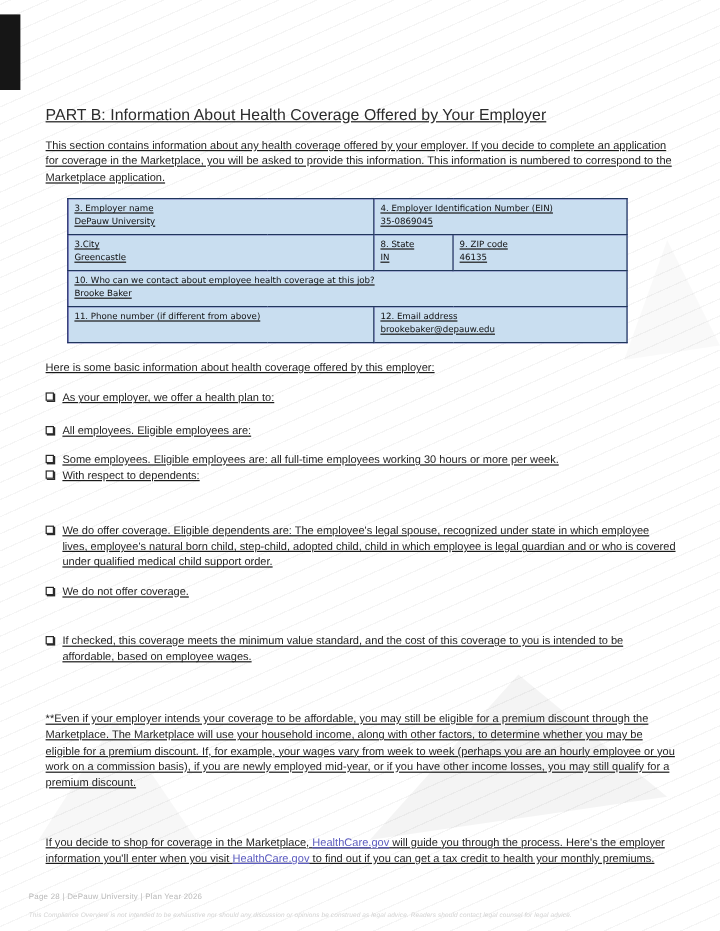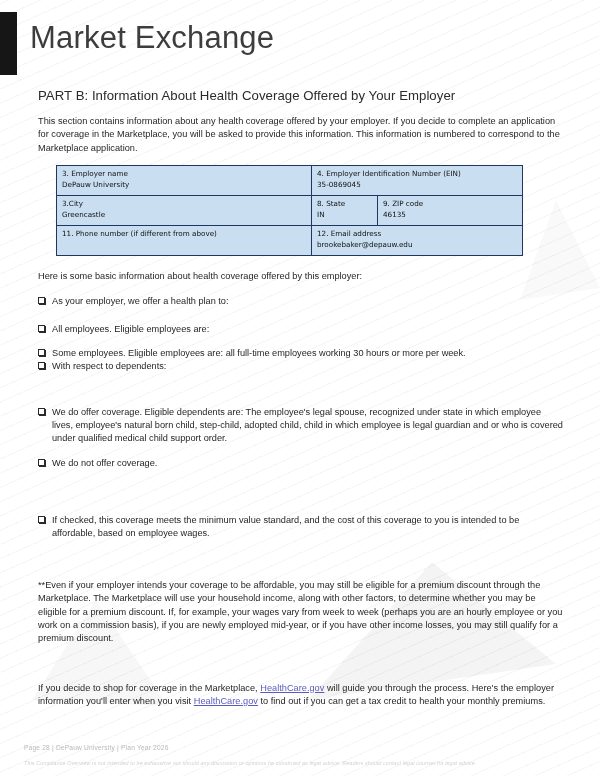--- a/index.html
+++ b/index.html
@@ -63,20 +63,21 @@
     white-space: nowrap;
   }
 
   
   #page {
     position: relative;
     z-index: 2;
     padding: 0 36px 0 38px;
     box-sizing: border-box;
     width: 600px;
+    text-decoration: underline;
   }
   h2.section-heading {
     margin: 4px 0 12px 0;
     font-size: 13.2px;
     font-weight: 400;
     color: #2b2b2b;
     letter-spacing: 0.05px;
   }
   p.body-text {
     margin: 12px 0 10px 0;
@@ -176,21 +177,20 @@
   <div class="diag-lines"></div>
   <svg width="600" height="776" style="position:absolute;inset:0;">
     <polygon points="432,562 556,664 308,700" fill="#000000" opacity="0.045"></polygon>
     <polygon points="96,600 32,700 168,706" fill="#000000" opacity="0.030"></polygon>
     <polygon points="556,200 600,288 520,300" fill="#000000" opacity="0.022"></polygon>
   </svg>
 </div>
 
 <div id="header">
   <div id="header-block"></div>
-  <div id="doc-title">Market Exchange</div>
 </div>
 
 <div id="page">
 
   <h2 class="section-heading">PART B: Information About Health Coverage Offered by Your Employer</h2>
 
   <p class="body-text">This section contains information about any health coverage offered by your employer. If you decide to complete an application for coverage in the Marketplace, you will be asked to provide this information. This information is numbered to correspond to the Marketplace application.</p>
 
   <table id="form-table">
     <colgroup>
@@ -218,20 +218,26 @@
         <td class="cell-tall">
           <span class="cell-label">8. State</span>
           <span class="cell-value">IN</span>
         </td>
         <td class="cell-tall">
           <span class="cell-label">9. ZIP code</span>
           <span class="cell-value">46135</span>
         </td>
       </tr>
       <tr>
+        <td colspan="4" class="cell-tall">
+          <span class="cell-label">10. Who can we contact about employee health coverage at this job?</span>
+          <span class="cell-value">Brooke Baker</span>
+        </td>
+      </tr>
+      <tr>
         <td colspan="2" class="cell-tall">
           <span class="cell-label">11. Phone number (if different from above)</span>
           <span class="cell-value"></span>
         </td>
         <td colspan="2" class="cell-tall">
           <span class="cell-label">12. Email address</span>
           <span class="cell-value">brookebaker@depauw.edu</span>
         </td>
       </tr>
     </tbody>
@@ -268,21 +274,21 @@
     <li class="cb-item">
       <span class="cb-box"></span>
       <span>We do offer coverage. Eligible dependents are: The employee's legal spouse, recognized under state in which employee lives, employee's natural born child, step-child, adopted child, child in which employee is legal guardian and or who is covered under qualified medical child support order.</span>
     </li>
     <li class="cb-item" style="margin-bottom:0;">
       <span class="cb-box"></span>
       <span>We do not offer coverage.</span>
     </li>
   </ul>
 
-  <ul class="cb-list level1" style="margin-top:44px;">
+  <ul class="cb-list level1" style="margin-top:28px;">
     <li class="cb-item" style="margin-bottom:0;">
       <span class="cb-box"></span>
       <span>If checked, this coverage meets the minimum value standard, and the cost of this coverage to you is intended to be affordable, based on employee wages.</span>
     </li>
   </ul>
 
   <div class="spacer-lg"></div>
 
   <p class="body-text">**Even if your employer intends your coverage to be affordable, you may still be eligible for a premium discount through the Marketplace. The Marketplace will use your household income, along with other factors, to determine whether you may be eligible for a premium discount. If, for example, your wages vary from week to week (perhaps you are an hourly employee or you work on a commission basis), if you are newly employed mid-year, or if you have other income losses, you may still qualify for a premium discount.</p>
 

